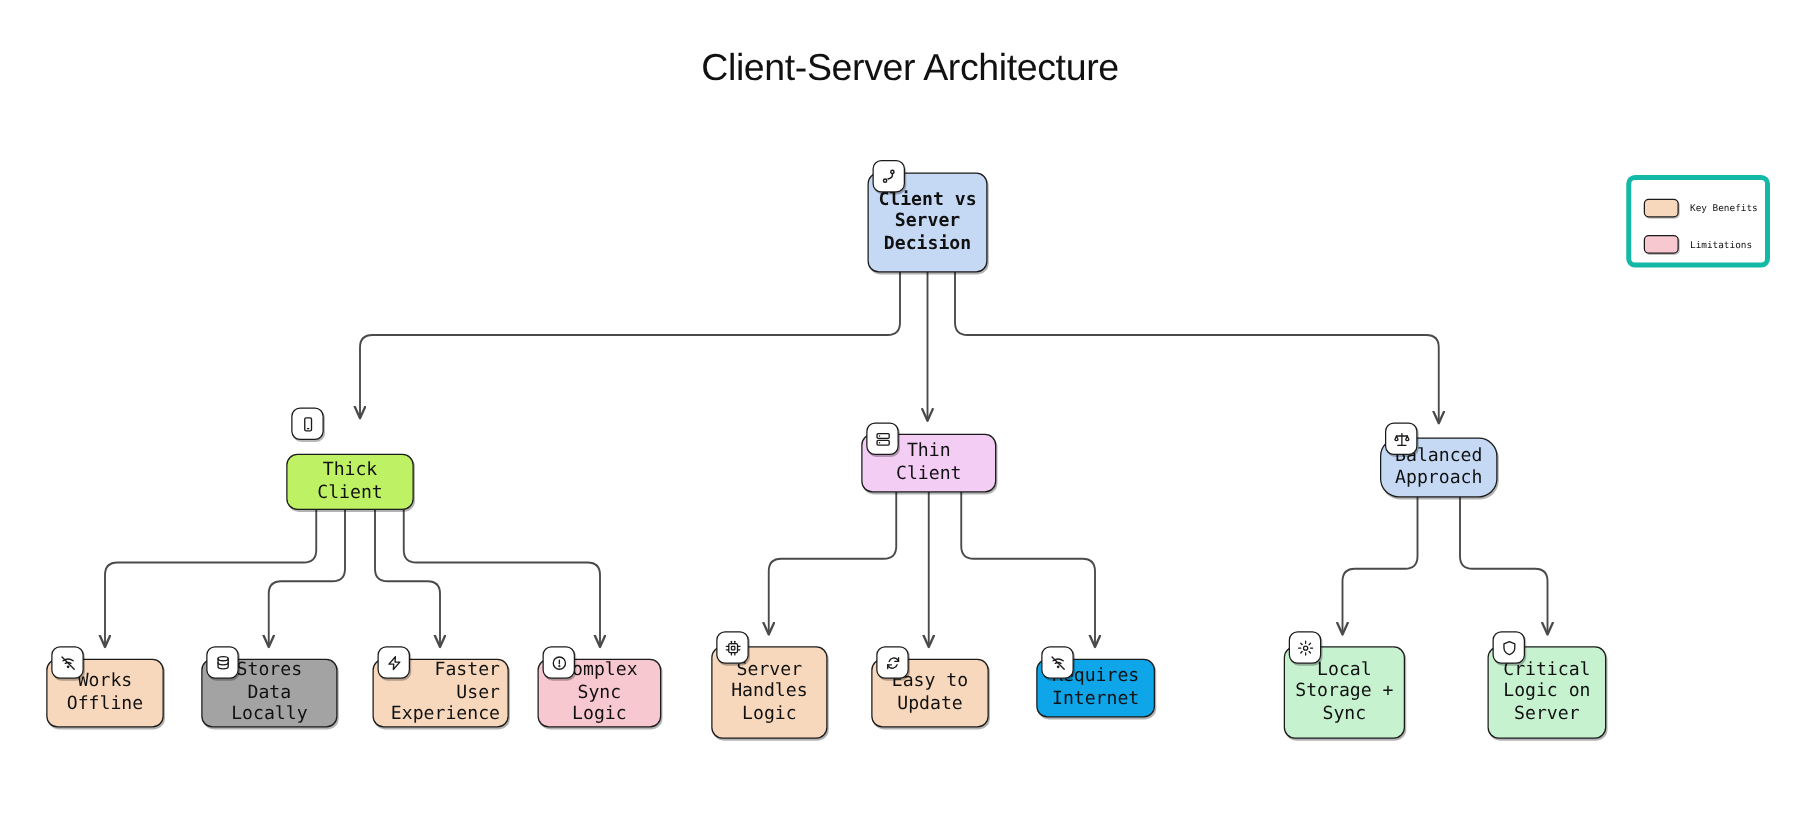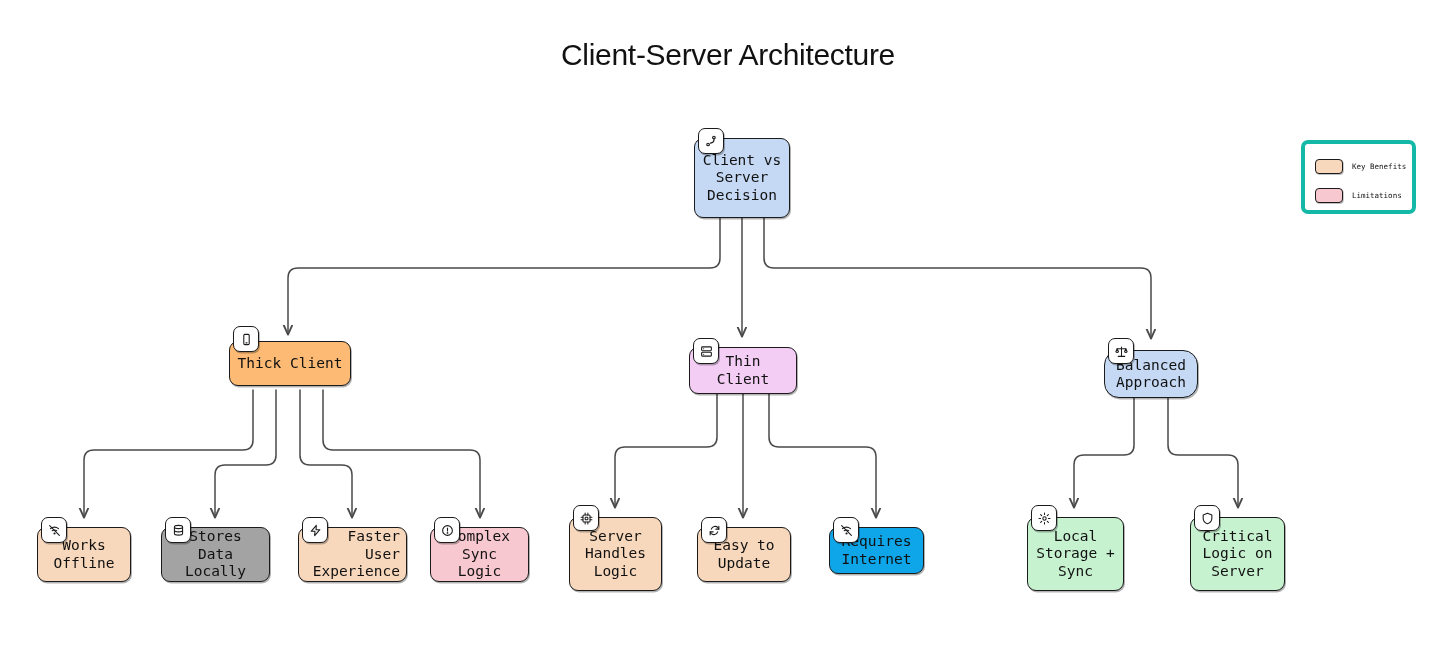--- a/index.html
+++ b/index.html
@@ -101,34 +101,34 @@
       <path d="M743,394 L743,517"></path>
 
       <path d="M769,394 L769,437 Q769,447 779,447 L866,447 Q876,447 876,457 L876,517"></path>
 
       <path d="M1134,398 L1134,445 Q1134,455 1124,455 L1084,455 Q1074,455 1074,465 L1074,507"></path>
 
       <path d="M1168,398 L1168,445 Q1168,455 1178,455 L1228,455 Q1238,455 1238,465 L1238,507"></path>
     </g>
   </svg>
 
-  <div class="node" style="left:694px;top:138px;width:96px;height:80px;background:#c5d9f5;">
+  <div class="node" style="left:694px;top:138px;width:96px;height:80px;background:#c5d9f5;font-weight:bold;">
     <span class="lbl">Client vs
 Server
 Decision</span>
   </div>
   <div class="ico" style="left:698px;top:128px;">
     <svg width="14" height="14" viewBox="0 0 24 24" fill="none" stroke="#1b1b1b" stroke-width="2" stroke-linecap="round" stroke-linejoin="round">
       <circle cx="17" cy="6" r="2.2"></circle>
         <circle cx="7" cy="18" r="2.2"></circle>
       <path d="M17 8.2v2.3c0 3-3 4.5-6 5.2"></path>
     </svg>
   </div>
 
-  <div class="node" style="left:229px;top:341px;width:122px;height:45px;background:#fdba74;">
+  <div class="node" style="left:229px;top:363px;width:102px;height:45px;background:#bef264;">
     <span class="lbl">Thick Client</span>
   </div>
   <div class="ico" style="left:233px;top:326px;">
     <svg width="13" height="13" viewBox="0 0 24 24" fill="none" stroke="#1b1b1b" stroke-width="2" stroke-linecap="round" stroke-linejoin="round">
       <rect x="7" y="2.5" width="10" height="19" rx="2"></rect>
         <line x1="11" y1="18.2" x2="13" y2="18.2"></line>
     </svg>
   </div>
 
   <div class="node" style="left:689px;top:347px;width:108px;height:47px;background:#f4cdf5;">

